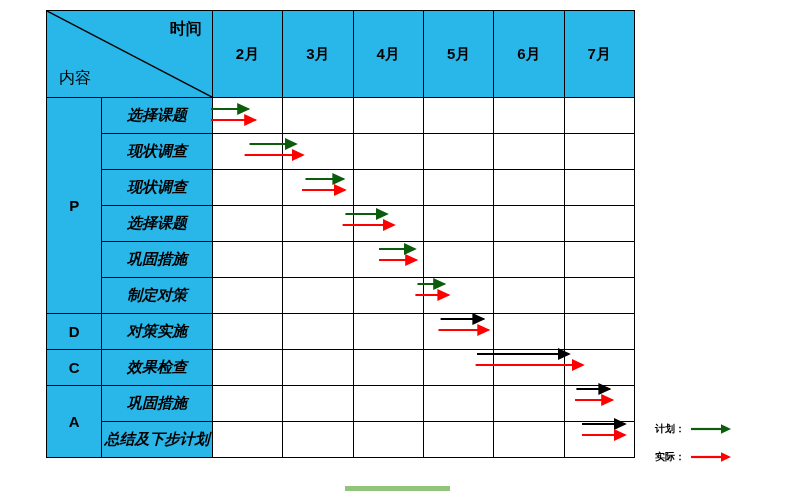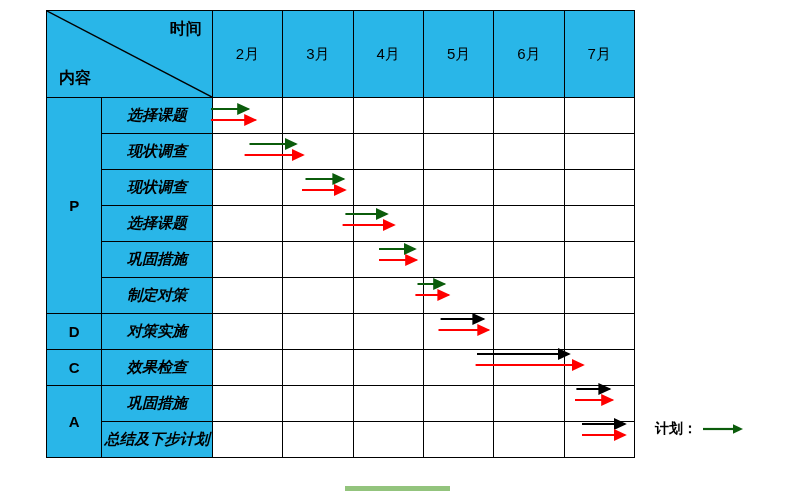--- a/index.html
+++ b/index.html
@@ -68,27 +68,27 @@
     top: 8px;
     font-size: 16px;
     font-weight: bold;
     color: #000;
   }
   .corner .lbl-content {
     position: absolute;
     left: 12px;
     bottom: 8px;
     font-size: 16px;
-    font-weight: bold;
+    font-weight: normal;
     color: #000;
   }
   .month-head {
     height: 86px !important;
     font-size: 16px;
-    font-weight: normal;
+    font-weight: bold;
   }
   .group-cell {
     font-size: 16px;
     font-weight: bold;
   }
   .task-cell {
     font-size: 15px;
     font-weight: bold;
     text-align: center;
     font-style: italic;
@@ -112,21 +112,21 @@
     font-size: 14px;
     color: #000;
   }
   .legend-row {
     display: flex;
     align-items: center;
     height: 28px;
     white-space: nowrap;
   }
   .legend-label {
-    font-size: 14px;
+    font-size: 10px;
     font-weight: bold;
     margin-right: 4px;
   }
   .legend-arrow {
     width: 44px;
     height: 14px;
   }
   .bottom-streak {
     position: absolute;
     left: 345px;
@@ -304,16 +304,23 @@
   </div>
 
   <div class="legend">
     <div class="legend-row">
       <span class="legend-label">计划：</span>
       <svg class="legend-arrow" viewBox="0 0 44 14">
         <line x1="2" y1="7" x2="33" y2="7" stroke="#0b5c0b" stroke-width="2.2"></line>
         <path d="M32,2.2 L42,7 L32,11.8 z" fill="#0b5c0b"></path>
       </svg>
     </div>
+    <div class="legend-row">
+      <span class="legend-label">实际：</span>
+      <svg class="legend-arrow" viewBox="0 0 44 14">
+        <line x1="2" y1="7" x2="33" y2="7" stroke="#ff0000" stroke-width="2.2"></line>
+        <path d="M32,2.2 L42,7 L32,11.8 z" fill="#ff0000"></path>
+      </svg>
+    </div>
   </div>
 
   <div class="bottom-streak"></div>
 </div>
 
 </body></html>

